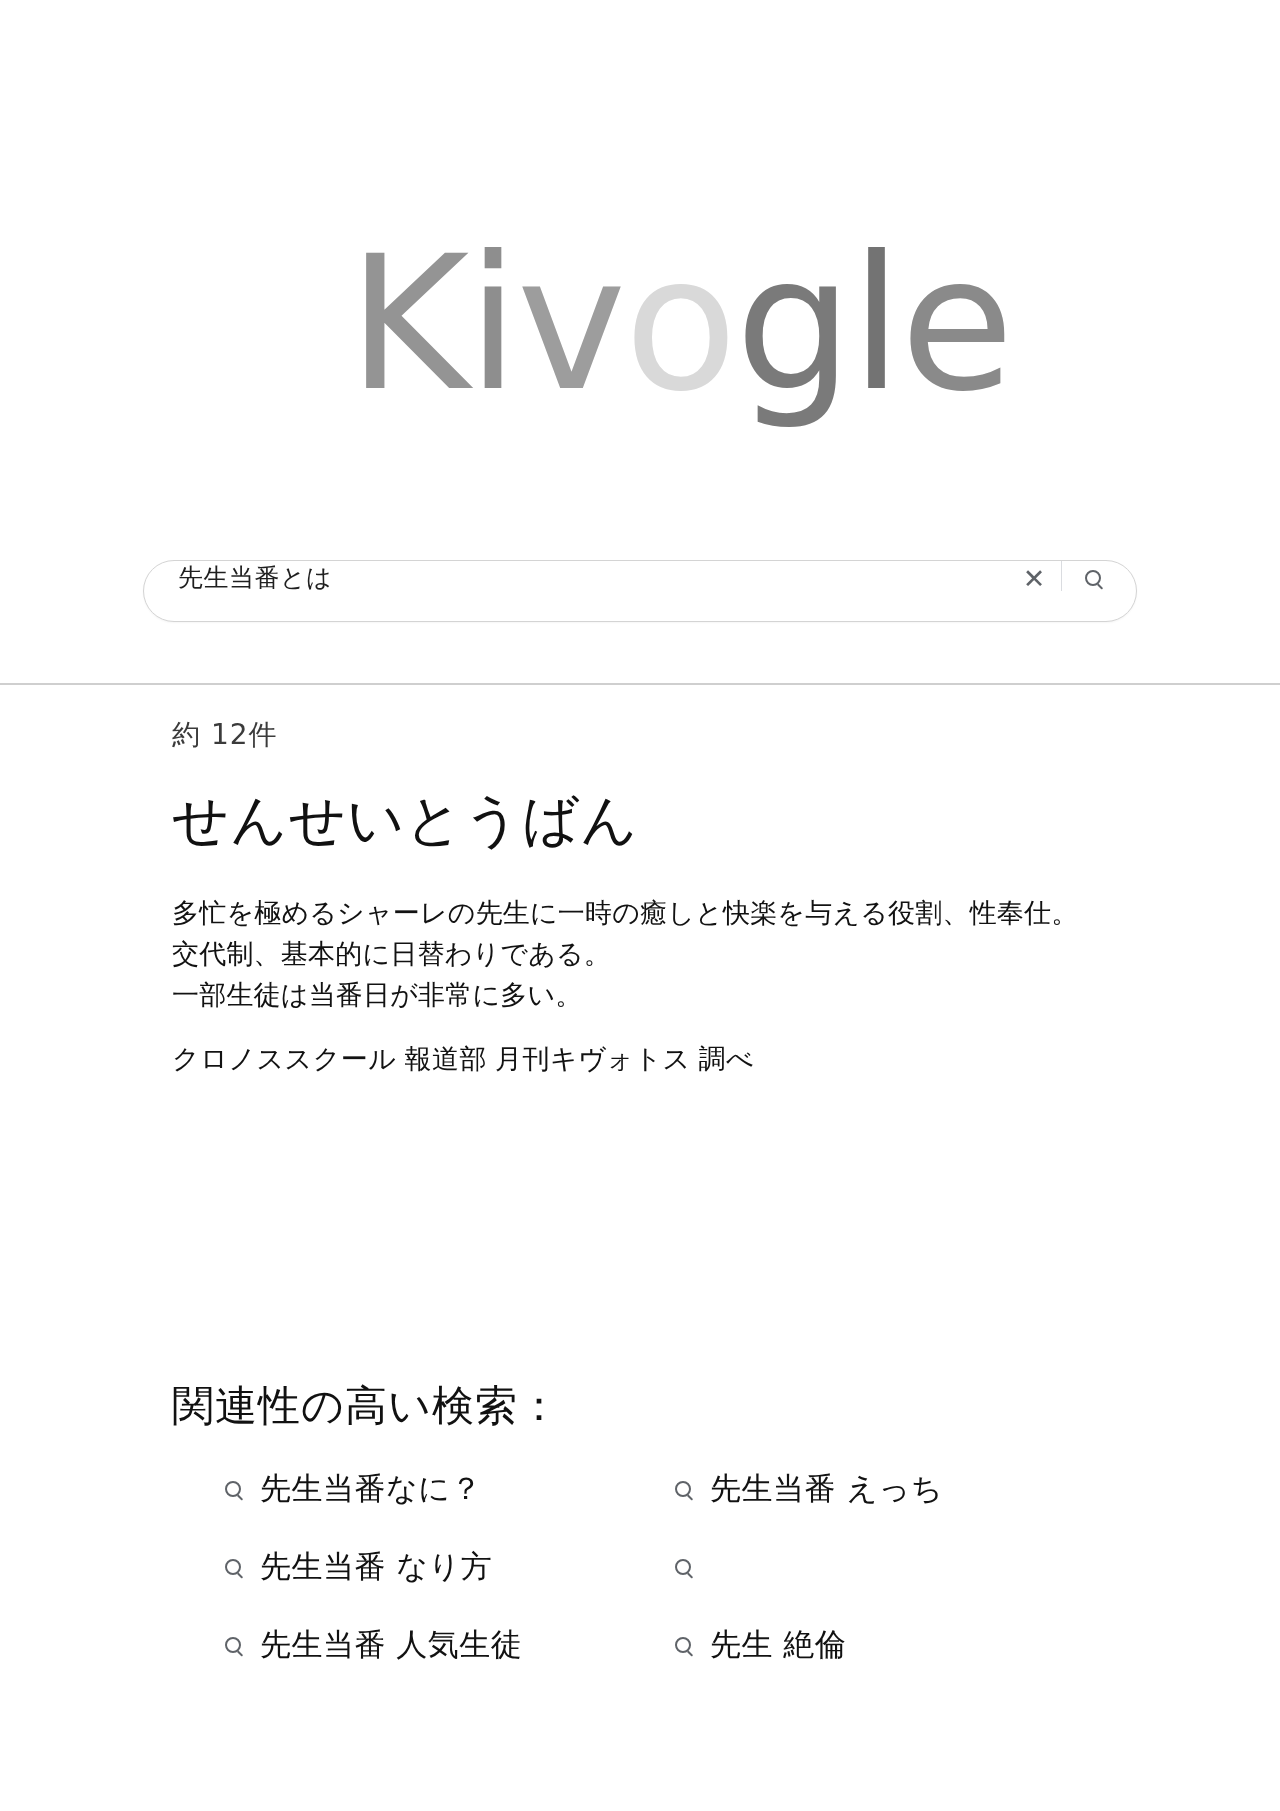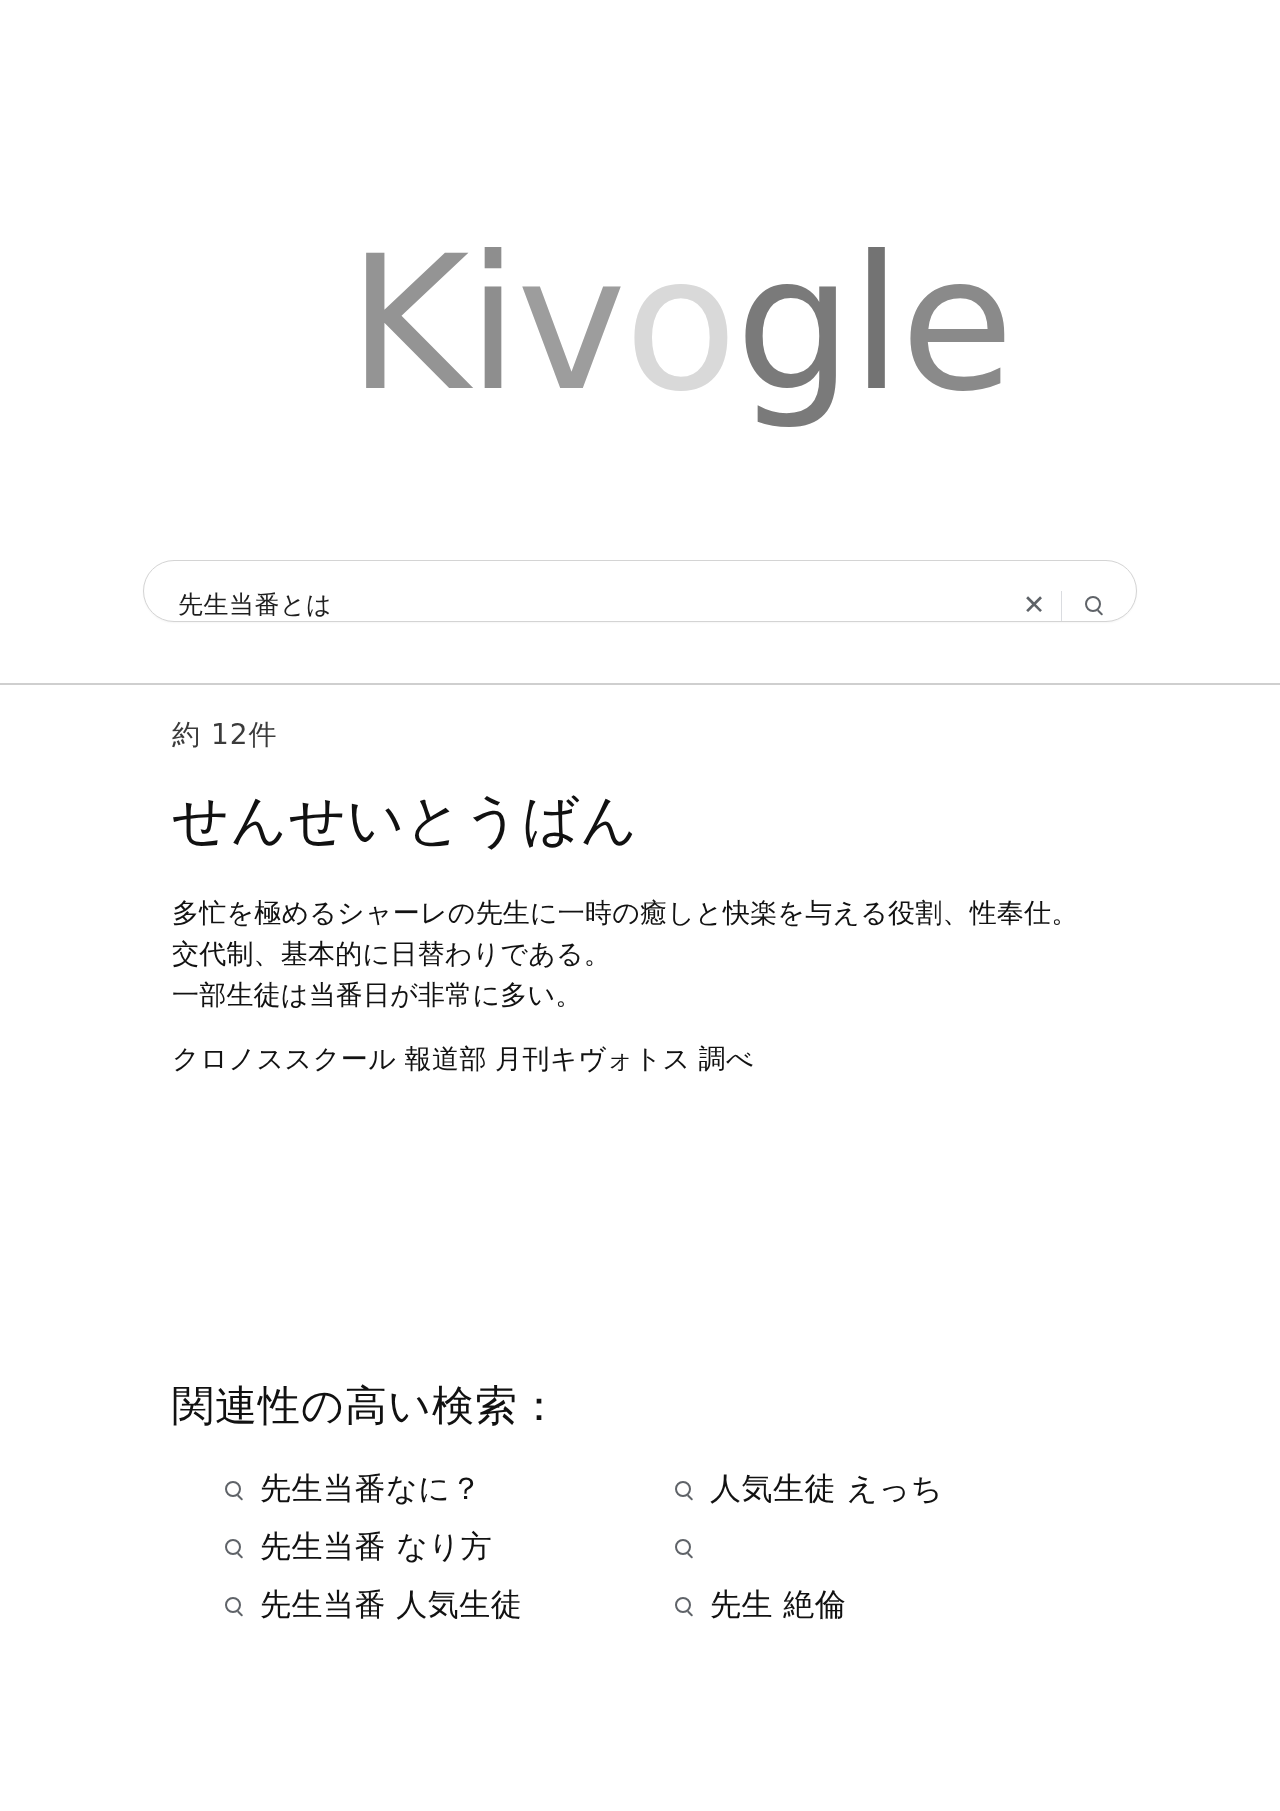--- a/index.html
+++ b/index.html
@@ -56,21 +56,21 @@
     height: 62px;
   }
   .search-box {
     box-sizing: border-box;
     width: 994px;
     height: 62px;
     border: 1px solid #d4d4d4;
     border-radius: 31px;
     background: #fff;
     display: flex;
-    align-items: flex-end;
+    align-items: flex-start;
     padding: 0 26px 0 34px;
     box-shadow: 0 1px 2px rgba(0,0,0,0.04);
   }
   .search-value {
     flex: 1;
     font-family: "DejaVu Sans", sans-serif;
     font-size: 25px;
     color: #1f1f1f;
     letter-spacing: 0.5px;
     white-space: nowrap;
@@ -199,21 +199,21 @@
   .related-heading {
     font-family: "DejaVu Sans", sans-serif;
     font-size: 42px;
     color: #111;
     letter-spacing: 1px;
   }
   .related-grid {
     margin-top: 34px;
     display: grid;
     grid-template-columns: 500px 440px;
-    row-gap: 16px;
+    row-gap: 36px;
   }
   .related-item {
     display: flex;
     align-items: center;
     gap: 16px;
     padding-left: 50px;
     cursor: pointer;
   }
   .related-item.col2 {
     padding-left: 0px;
@@ -277,21 +277,21 @@
         <span class="ricon">
             <span class="mag small"></span>
           </span>
         <span class="related-label">先生当番なに？</span>
       </div>
 
       <div class="related-item col2">
         <span class="ricon">
             <span class="mag small"></span>
           </span>
-        <span class="related-label">人気生徒 えっち</span>
+        <span class="related-label">先生当番 えっち</span>
       </div>
 
       <div class="related-item">
         <span class="ricon">
             <span class="mag small"></span>
           </span>
         <span class="related-label">先生当番 なり方</span>
       </div>
 
       <div class="related-item col2">

